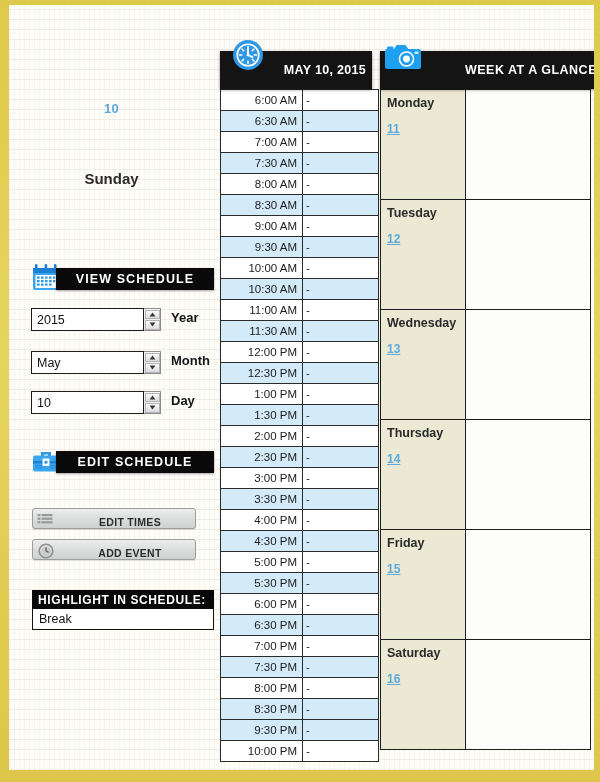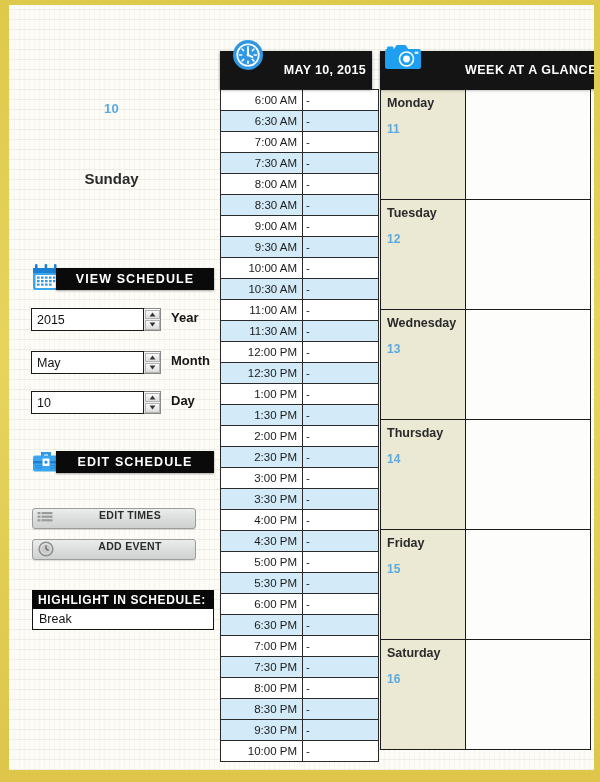--- a/index.html
+++ b/index.html
@@ -155,21 +155,21 @@
 
   
   .gray-button {
     position: absolute;
     left: 23px;
     width: 164px; height: 21px;
     background: linear-gradient(180deg,#eceded 0%, #dcdddd 50%, #cfd0d0 100%);
     border: 1px solid #9b9c9c;
     border-radius: 3px;
     display: flex;
-    align-items: flex-start;
+    align-items: flex-end;
     box-shadow: 0 1px 1px rgba(0,0,0,.12);
     gap: 24px;
   }
   #edit-times-button { top: 503px; }
   #add-event-button  { top: 534px; }
 
   .gray-button .btn-icon {
     width: 19px; height: 17px;
     margin-left: 3px;
     flex: none;
@@ -325,20 +325,21 @@
     font-weight: bold;
     color: #2a2a2a;
     display: block;
     margin-bottom: 12px;
   }
   .week-day-num {
     font-size: 12px;
     font-weight: bold;
     color: #5ca9dd;
     display: block;
+    text-decoration: underline;
   }
 </style>
 </head>
 <body>
 
 <div id="frame">
   <div id="page">
     <div id="paper-texture"></div>
 
     <div id="left-panel">

